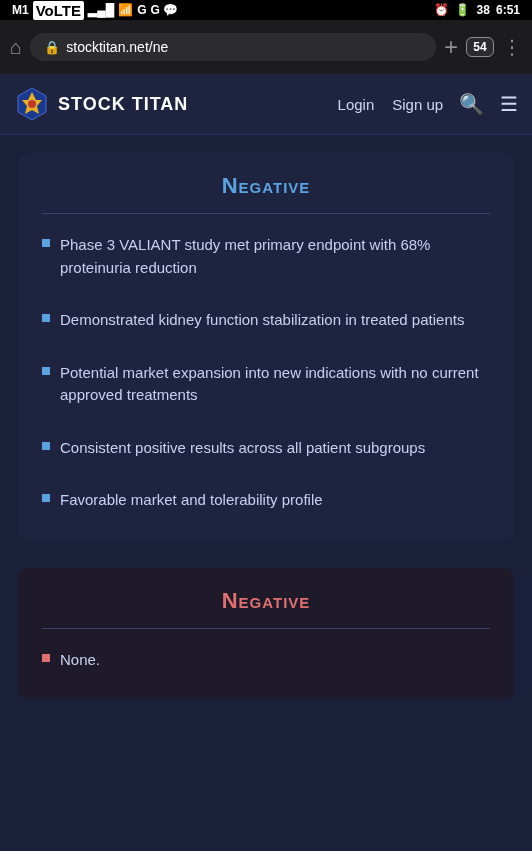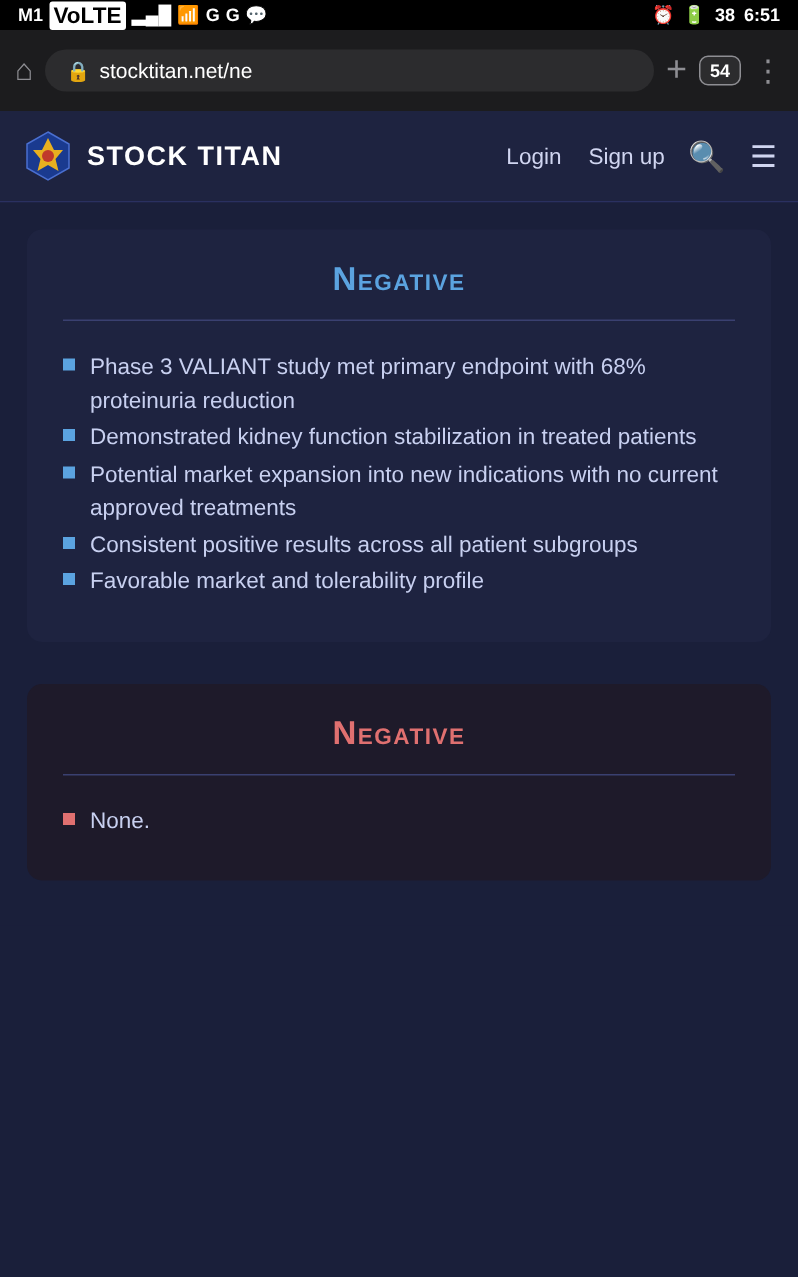--- a/index.html
+++ b/index.html
@@ -172,21 +172,21 @@
       border: none;
       border-top: 1px solid #3a4070;
       margin-bottom: 20px;
     }
 
     .bullet-list {
       list-style: none;
       padding: 0;
       display: flex;
       flex-direction: column;
-      gap: 2px;
+      gap: 30px;
     }
     .bullet-item {
       display: flex;
       align-items: flex-start;
       gap: 10px;
       color: #c8d0f0;
       font-size: 15px;
       line-height: 1.5;
     }
     .bullet-square {

